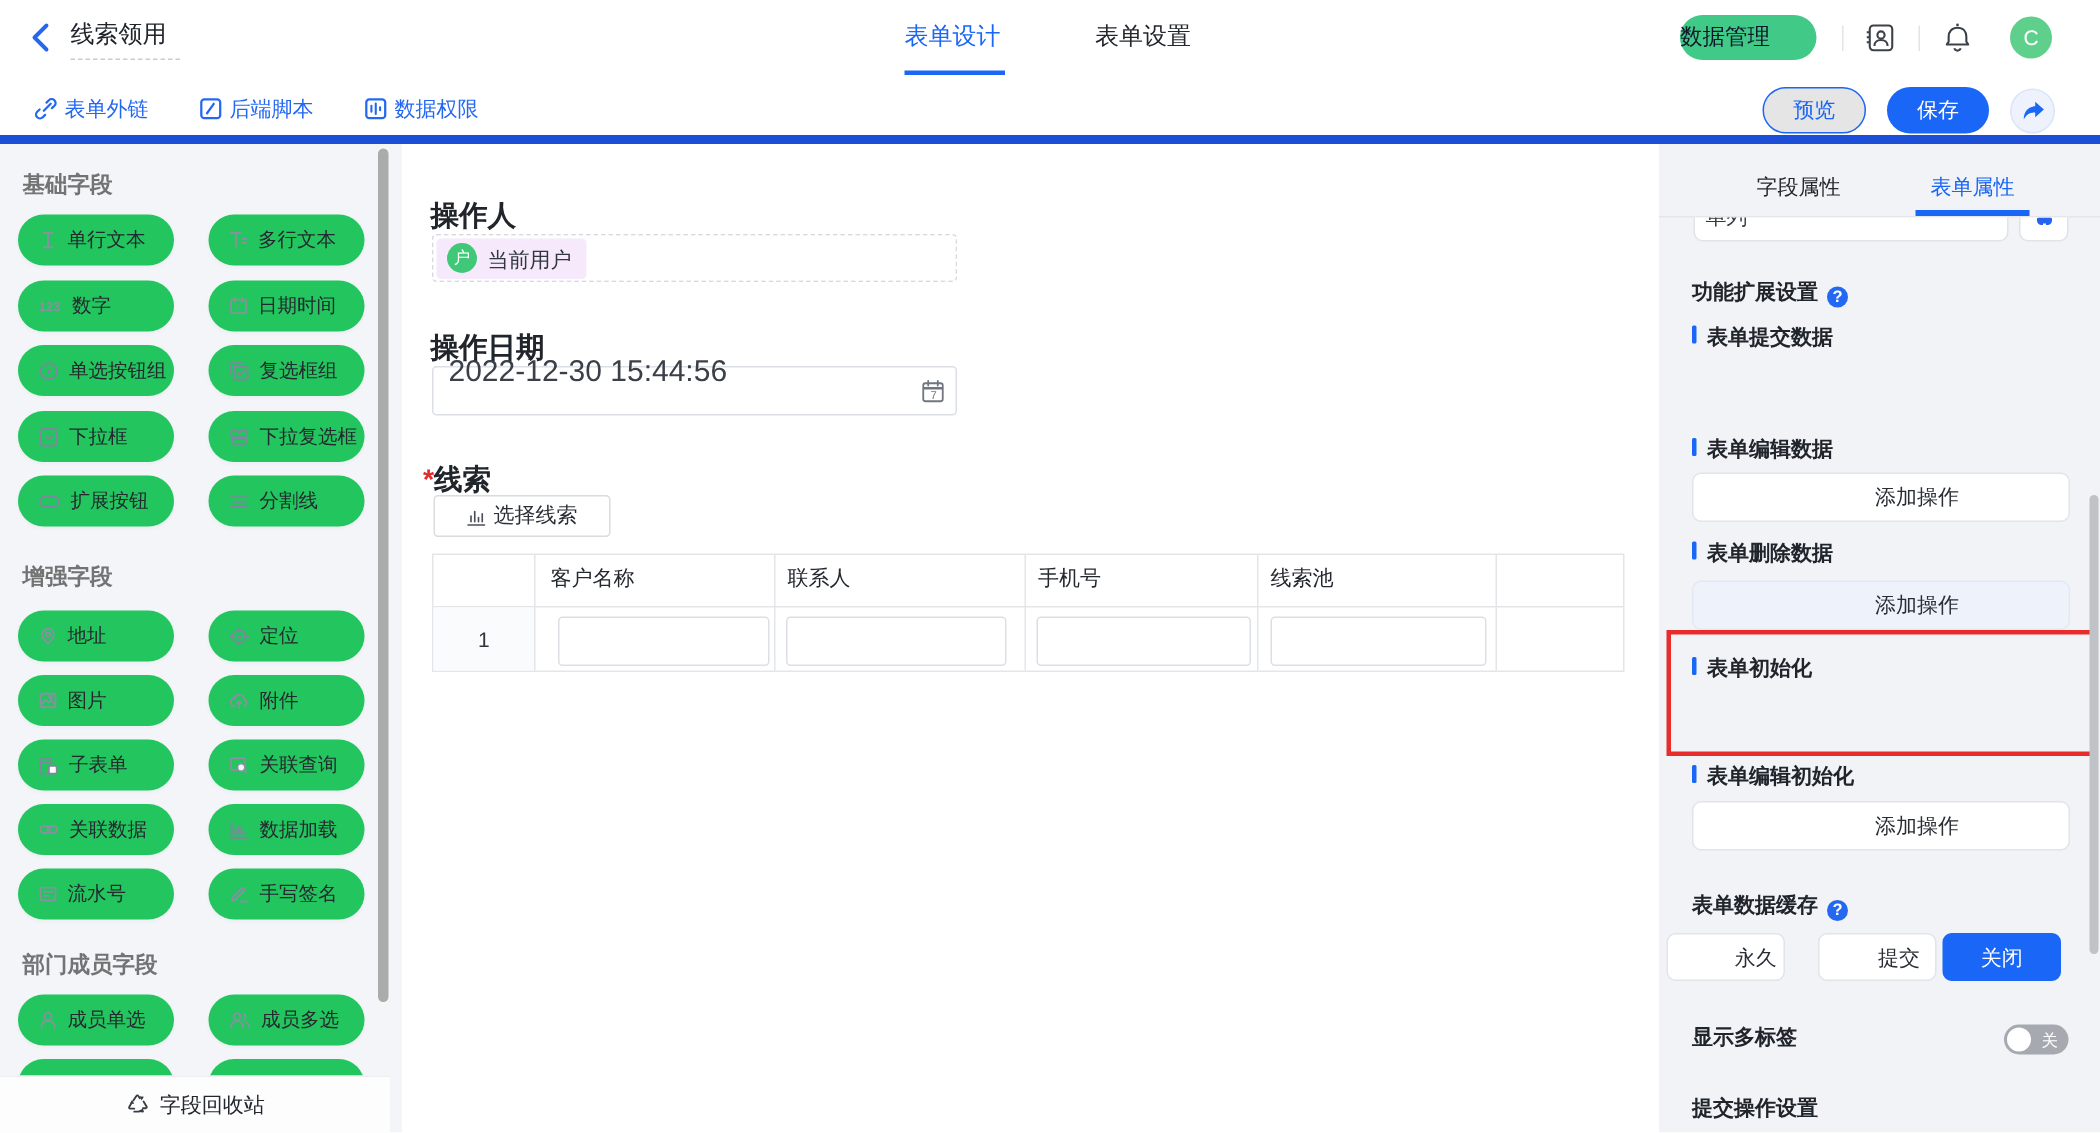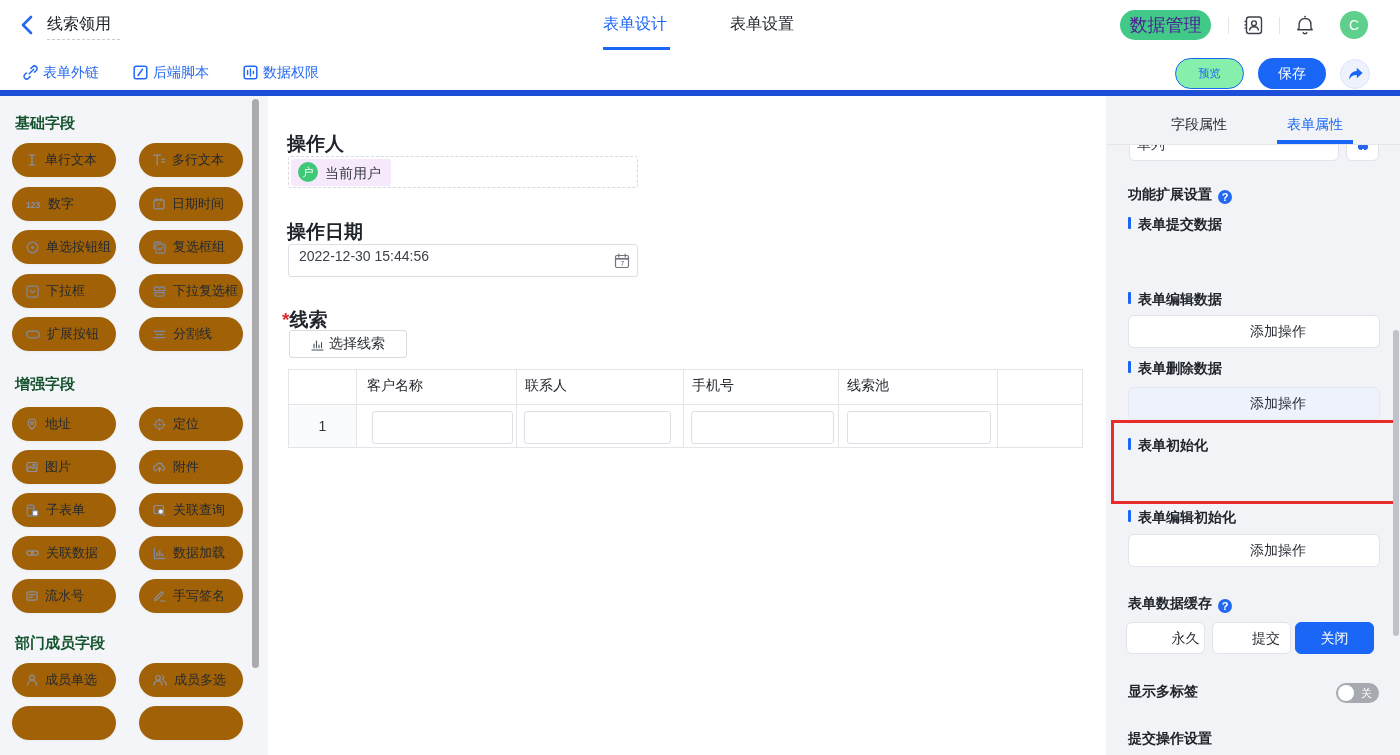--- a/index.html
+++ b/index.html
@@ -3,45 +3,45 @@
 <meta charset="utf-8">
 <style>
 *{margin:0;padding:0;box-sizing:border-box;}
 html,body{width:1400px;height:755px;overflow:hidden;}
 body{font-family:"Liberation Sans",sans-serif;color:#1f2329;background:#fff;position:relative;}
 .abs{position:absolute;}
 #hdr{position:absolute;left:0;top:0;width:1400px;height:62px;background:#fff;border-bottom:1px solid #f0f1f3;}
 #title{position:absolute;left:47px;top:13px;font-size:16px;color:#20242b;line-height:21px;padding-bottom:5px;padding-right:9px;border-bottom:1px dashed #c9ccd4;}
 .toptab{position:absolute;top:14px;font-size:16px;}
 #tabline{position:absolute;left:603px;top:47px;width:67px;height:3px;background:#1a66f6;}
-#dmbtn{position:absolute;left:1120px;top:10px;width:91px;height:30px;background:#41c987;border-radius:15px;color:#4c1d95;font-size:18px;text-align:center;line-height:30px;}
+#dmbtn{position:absolute;left:1120px;top:10px;width:91px;height:30px;background:#41c987;border-radius:15px;color:#0f172a;font-size:15px;text-align:left;line-height:30px;}
 .hdiv{position:absolute;top:17px;width:1px;height:17px;background:#e2e4e8;}
 #avatar{position:absolute;left:1340px;top:11px;width:28px;height:28px;border-radius:50%;background:#5ed08c;color:#fff;font-size:14px;text-align:center;line-height:28px;}
 #tbar{position:absolute;left:0;top:50px;width:1400px;height:46px;background:#fff;border-bottom:6px solid #1d4ed8;}
 .tlink{position:absolute;top:0;height:45px;display:flex;align-items:center;gap:5px;color:#2468f2;font-size:14px;}
-#prevbtn{position:absolute;left:1175px;top:8px;width:69px;height:31px;border:1px solid #1a66f6;border-radius:16px;color:#1a66f6;font-size:11px;text-align:center;line-height:29px;background:#86efac;}
+#prevbtn{position:absolute;left:1175px;top:8px;width:69px;height:31px;border:1px solid #1a66f6;border-radius:16px;color:#1a66f6;font-size:14px;text-align:center;line-height:29px;background:#e5e5e5;}
 #savebtn{position:absolute;left:1258px;top:8px;width:68px;height:31px;border-radius:16px;color:#fff;font-size:14px;text-align:center;line-height:31px;background:#1a66f6;}
 #sharebtn{position:absolute;left:1340px;top:9px;width:30px;height:30px;border-radius:50%;background:#eef2fc;border:1px solid #dbe4fa;display:flex;align-items:center;justify-content:center;}
 #side{position:absolute;left:0;top:96px;width:268px;height:659px;background:#f3f5f9;}
-.stitle{position:absolute;left:15px;font-size:15px;font-weight:bold;color:#14532d;}
-.pill{position:absolute;width:104px;height:34px;background:#a16207;border-radius:17px;box-shadow:0 1px 3px rgba(30,40,60,0.045);display:flex;align-items:center;font-size:13px;color:#24282f;white-space:nowrap;}
+.stitle{position:absolute;left:15px;font-size:15px;font-weight:bold;color:#737373;}
+.pill{position:absolute;width:104px;height:34px;background:#22c55e;border-radius:17px;box-shadow:0 1px 3px rgba(30,40,60,0.045);display:flex;align-items:center;font-size:13px;color:#24282f;white-space:nowrap;}
 .pill svg{margin-left:14px;margin-right:7px;flex:none;}
 .pill.c1{left:12px;}
 .pill.c2{left:139px;}
 .pill.num svg{margin-right:6px;}
 #sthumb{position:absolute;left:252px;top:99px;width:7px;height:569px;background:#ababab;border-radius:4px;}
 #sbot{position:absolute;left:0;top:621px;width:260px;height:38px;background:#fdfdfe;border-top:1px solid #eceef1;display:flex;align-items:center;justify-content:center;gap:7px;font-size:14px;color:#23272e;}
 #cv{position:absolute;left:268px;top:96px;width:838px;height:659px;background:#fff;}
 .lbl{position:absolute;font-size:19px;font-weight:bold;color:#20242b;}
 #chipbox{position:absolute;left:288px;top:156px;width:350px;height:32px;border:1px dashed #d6d9df;border-radius:3px;}
 #chip{position:absolute;left:291px;top:159px;width:100px;height:27px;background:#f5e9fb;border-radius:3px;}
 #chipavi{position:absolute;left:298px;top:162px;width:20px;height:20px;border-radius:50%;background:#3fc878;color:#fff;font-size:11px;text-align:center;line-height:21px;}
 #chiptxt{position:absolute;left:325px;top:165px;font-size:14px;color:#32363d;}
 #dateinput{position:absolute;left:288px;top:244px;width:350px;height:33px;border:1px solid #dcdfe6;border-radius:3px;background:#fff;}
-#datetxt{position:absolute;left:299px;top:248px;font-size:14px;color:#3a3f48;}
+#datetxt{position:absolute;left:299px;top:237px;font-size:20px;color:#3a3f48;}
 #selbtn{position:absolute;left:289px;top:330px;width:118px;height:28px;border:1px solid #d9dcde;border-radius:3px;background:#fff;display:flex;align-items:center;justify-content:center;gap:5px;font-size:14px;color:#2b2f36;}
 #tbl{position:absolute;left:288px;top:369px;width:795px;height:79px;border:1px solid #e3e5e9;}
 .vln{position:absolute;top:0;width:1px;height:77px;background:#e3e5e9;}
 #hln{position:absolute;left:0;top:34px;width:793px;height:1px;background:#e3e5e9;}
 .th{position:absolute;top:7px;font-size:14px;color:#24282f;}
 #rowno{position:absolute;left:0;top:35px;width:67px;height:42px;background:#fafbfc;font-size:14px;color:#30343b;text-align:center;line-height:42px;}
 .cin{position:absolute;top:41px;height:33px;border:1px solid #dcdfe6;border-radius:3px;background:#fff;}
 #rp{position:absolute;left:1106px;top:96px;width:294px;height:659px;background:#f1f3f7;overflow:hidden;}
 .rtab{position:absolute;top:20px;font-size:14px;}
 #rline{position:absolute;left:171px;top:44px;width:76px;height:4px;background:#1a66f6;}
@@ -209,20 +209,31 @@
         <circle cx="6" cy="3.6" r="2.4"></circle>
         <path d="M1.6 11 c0-2.9 2-4.5 4.4-4.5 s4.4 1.6 4.4 4.5" stroke-linecap="round"></path>
       </svg>成员单选</div>
   <div class="pill c2" style="top:567px;"><svg width="14" height="12" viewBox="0 0 14 12" fill="none" stroke="#8a90a2" stroke-width="1.2">
         <circle cx="5" cy="3.8" r="2.3"></circle>
         <path d="M1 11 c0-2.7 1.8-4.2 4-4.2 s4 1.5 4 4.2" stroke-linecap="round"></path>
         <path d="M9.4 1.8 a2.3 2.3 0 0 1 0 4.1 M10.6 7 c1.6 0.5 2.6 1.9 2.6 4" stroke-linecap="round"></path>
       </svg>成员多选</div>
   <div class="pill c1" style="top:610px;"></div>
   <div class="pill c2" style="top:610px;"></div>
+  <div id="sbot"><svg width="16" height="15" viewBox="0 0 16 15">
+        <g fill="none" stroke="#383c44" stroke-width="1.25" stroke-linejoin="round" stroke-linecap="round">
+          <path d="M4.9 4.6 L6.9 1.6 a0.75 0.75 0 0 1 1.3 0 L9.2 3.2"></path>
+          <path d="M11.7 5.4 L13.7 8.6 a0.75 0.75 0 0 1-0.6 1.2 H11.3"></path>
+          <path d="M4.0 5.9 L2.2 8.9 a0.75 0.75 0 0 0 0.6 1.2 H5.5"></path>
+          <path d="M5.5 12.1 H8.3 M11.3 11.8 H9.0"></path>
+        </g>
+        <path d="M9.0 1.8 l2.9 0.4 -1.5 2.5 Z" fill="#383c44"></path>
+        <path d="M11.5 12.9 l-0.1-2.9 -2.6 1.4 Z" fill="#383c44"></path>
+        <path d="M2.6 6.9 l1.4-2.6 1.5 2.5 Z" fill="#383c44"></path>
+      </svg>字段回收站</div>
 </div>
 <div id="sthumb"></div>
 
 <div id="cv"></div>
 <div class="lbl" style="left:287px;top:131px;">操作人</div>
 <div id="chipbox"></div>
 <div id="chip"></div>
 <div id="chipavi">户</div>
 <div id="chiptxt">当前用户</div>
 <div class="lbl" style="left:287px;top:219px;">操作日期</div>
@@ -271,21 +282,21 @@
   <div class="rsec" style="top:120px;"><span class="bar"></span>表单提交数据</div>
   <div class="rsec" style="top:195px;"><span class="bar"></span>表单编辑数据</div>
   <div class="rbtn" style="top:219px;">添加操作</div>
   <div class="rsec" style="top:264px;"><span class="bar"></span>表单删除数据</div>
   <div class="rbtn" style="top:291px;background:#edf2fb;border-color:#e3e8f2;">添加操作</div>
   <div id="redbox"></div>
   <div class="rsec" style="top:341px;"><span class="bar"></span>表单初始化</div>
   <div class="rsec" style="top:413px;"><span class="bar"></span>表单编辑初始化</div>
   <div class="rbtn" style="top:438px;">添加操作</div>
   <div class="rsec" style="top:499px;">表单数据缓存<span class="qmark">?</span></div>
-  <div class="cbtn" style="left:20px;top:526px;padding-left:40px;">永久</div>
+  <div class="cbtn" style="left:5px;top:526px;padding-left:40px;">永久</div>
   <div class="cbtn" style="left:106px;top:526px;padding-left:29px;">提交</div>
   <div class="cbtn" style="left:189px;top:526px;background:#1a66f6;border-color:#1a66f6;color:#fff;">关闭</div>
   <div class="rsec" style="top:587px;">显示多标签</div>
   <div id="toggle">
       <span class="kn"></span>
       <span class="kt">关</span>
     </div>
   <div class="rsec" style="top:634px;">提交操作设置</div>
 </div>
 <div id="rthumb"></div>

